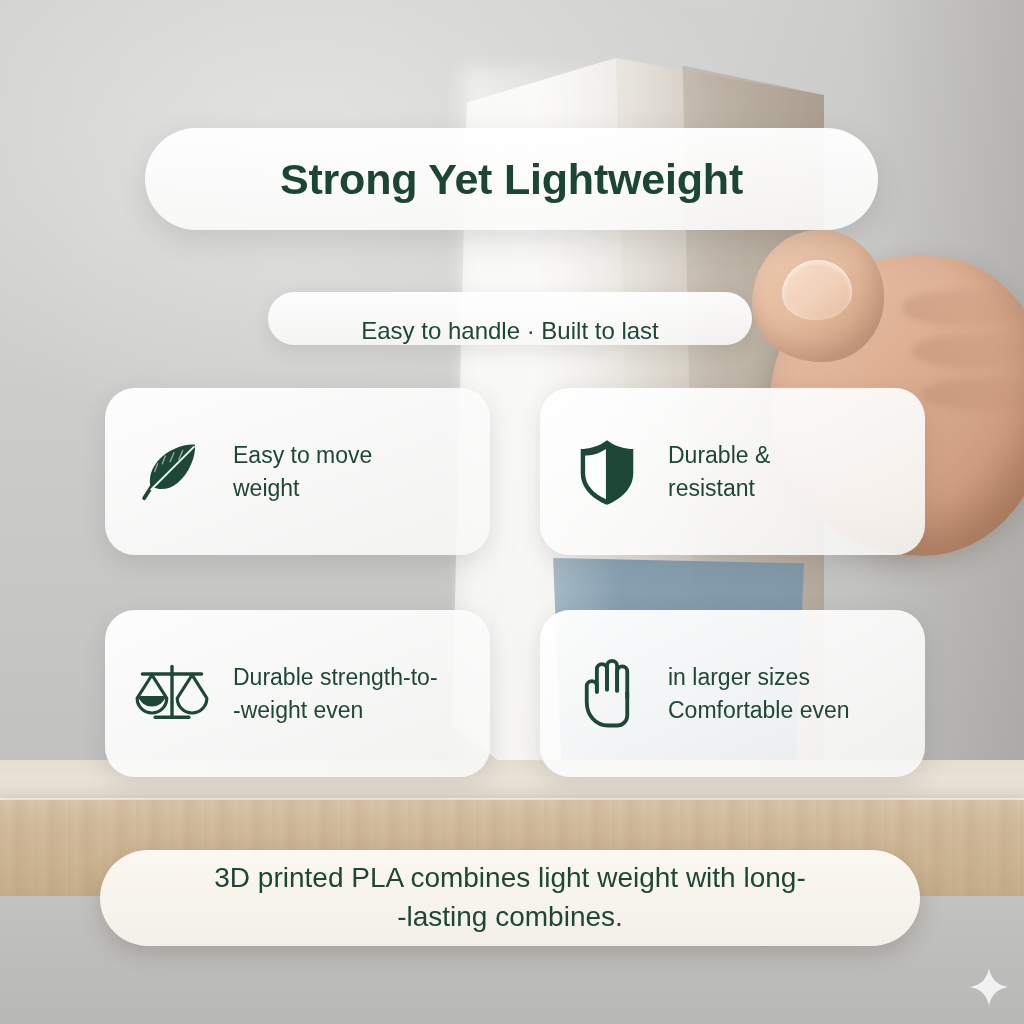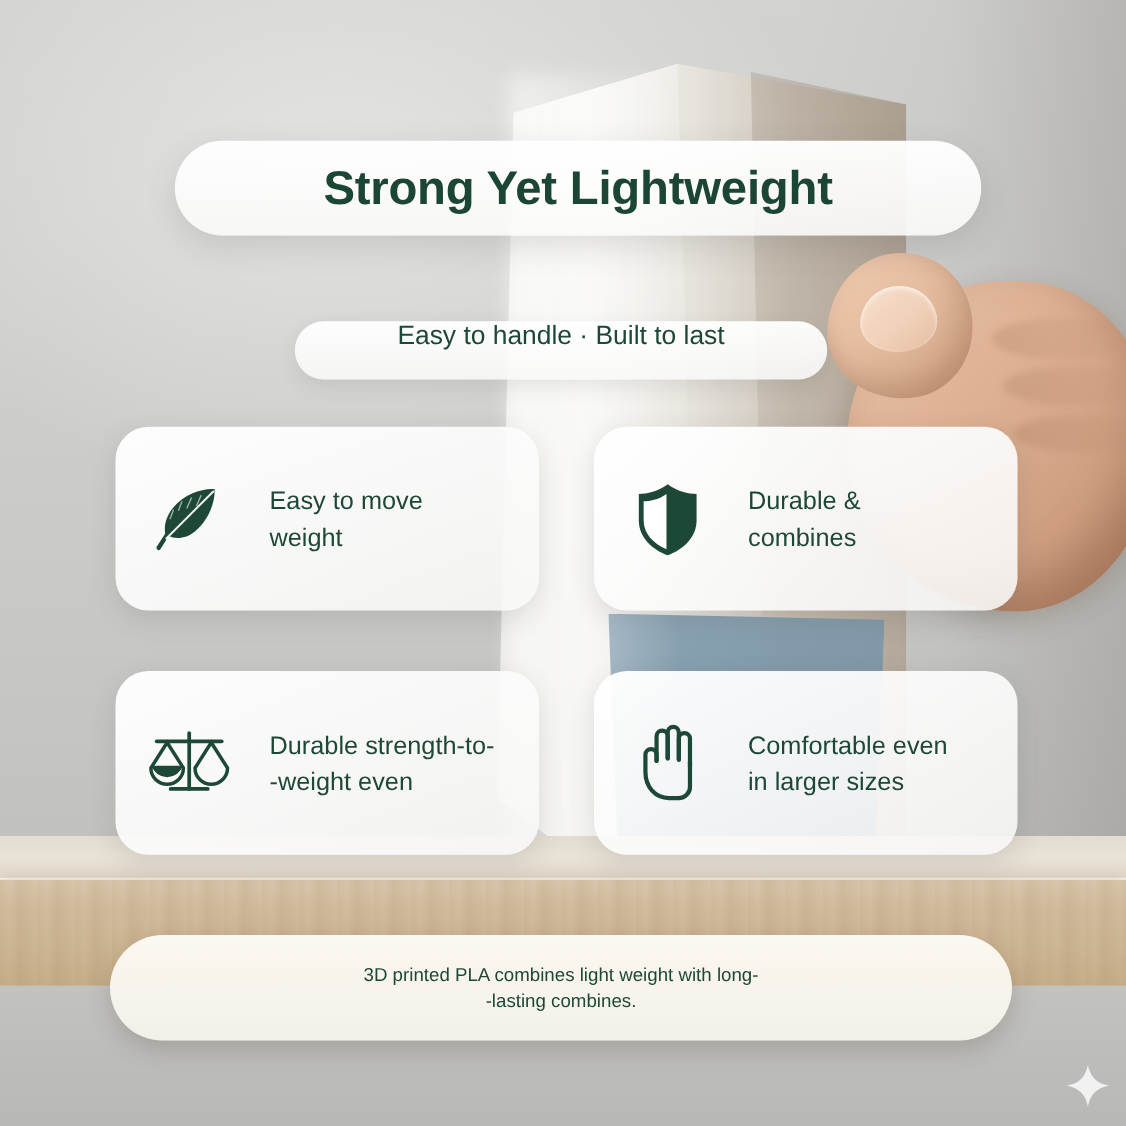--- a/index.html
+++ b/index.html
@@ -151,22 +151,22 @@
   .knuckle {
     position: absolute;
     border-radius: 50%;
     background: linear-gradient(to right, rgba(150,104,78,0.22), rgba(150,104,78,0));
     filter: blur(3px);
   }
 
   
   .title-pill {
     position: absolute;
-    left: 159px; top: 128px;
-    width: 733px; height: 86px;
+    left: 145px; top: 128px;
+    width: 733px; height: 102px;
     border-radius: 55px;
     background: linear-gradient(to bottom, rgba(255,255,255,0.96), rgba(250,250,249,0.90));
     box-shadow: 0 10px 30px rgba(70,70,70,0.16);
     display: flex;
     align-items: center;
     justify-content: center;
     text-align: right;
   }
   .title-text {
     font-size: 43px;
@@ -177,21 +177,21 @@
   }
 
   .subtitle-pill {
     position: absolute;
     left: 268px; top: 292px;
     width: 484px; height: 53px;
     border-radius: 27px;
     background: linear-gradient(to bottom, rgba(255,255,255,0.95), rgba(249,249,248,0.88));
     box-shadow: 0 6px 18px rgba(70,70,70,0.12);
     display: flex;
-    align-items: flex-start;
+    align-items: flex-end;
     justify-content: center;
   }
   .subtitle-text {
     font-size: 24px;
     color: #1d4736;
     white-space: nowrap;
   }
 
   .cards {
     position: absolute;
@@ -204,21 +204,21 @@
     row-gap: 55px;
   }
   .card {
     border-radius: 30px;
     background: linear-gradient(to bottom right, rgba(255,255,255,0.96), rgba(248,248,247,0.88));
     box-shadow: 0 8px 24px rgba(70,70,70,0.14);
     display: flex;
     align-items: center;
     padding: 0 22px 0 28px;
     box-sizing: border-box;
-    gap: 34px;
+    gap: 22px;
   }
   .card-icon {
     flex: 0 0 auto;
     width: 78px;
     height: 78px;
     display: flex;
     align-items: center;
     justify-content: center;
   }
   .card-icon svg { display: block; }
@@ -234,21 +234,21 @@
     width: 820px; height: 96px;
     border-radius: 48px;
     background: linear-gradient(to bottom, rgba(253,251,245,0.96), rgba(247,244,236,0.92));
     box-shadow: 0 8px 22px rgba(80,66,50,0.22);
     display: flex;
     align-items: center;
     justify-content: center;
     text-align: center;
   }
   .footer-text {
-    font-size: 17px;
+    font-size: 28px;
     line-height: 1.38;
     color: #1d4736;
     padding: 0 42px;
   }
 
   .sparkle {
     position: absolute;
     right: 14px; bottom: 16px;
     width: 42px; height: 42px;
   }
@@ -310,21 +310,21 @@
 
     <div class="card">
       <div class="card-icon">
         <svg width="66" height="70" viewBox="0 0 56 64" aria-hidden="true">
           <path d="M28 3 C20 9 11 11 4 11 v22 c0 14 11 24 24 29 13-5 24-15 24-29 V11 c-7 0-16-2-24-8z" fill="#1d4736"></path>
           <path d="M27 11 C20 16 13 17 8 17 v16 c0 11 8 19 19 24 z" fill="#ffffff"></path>
         </svg>
       </div>
       <div class="card-text">
         <div>Durable &amp;</div>
-        <div>combines</div>
+        <div>resistant</div>
       </div>
     </div>
 
     <div class="card">
       <div class="card-icon">
         <svg width="76" height="70" viewBox="0 0 72 64" aria-hidden="true">
           <g stroke="#1d4736" stroke-width="3.2" fill="none" stroke-linecap="round">
             <line x1="36" y1="6" x2="36" y2="54"></line>
             <line x1="8" y1="13" x2="64" y2="13"></line>
             <line x1="20" y1="54" x2="52" y2="54"></line>
@@ -348,22 +348,22 @@
           <g fill="none" stroke="#1d4736" stroke-width="3.4" stroke-linecap="round" stroke-linejoin="round">
             <path d="M20 30 V10 a4.5 4.5 0 0 1 9 0 v18"></path>
             <path d="M29 28 V7 a4.5 4.5 0 0 1 9 0 v22"></path>
             <path d="M38 29 V12 a4.5 4.5 0 0 1 9 0 v19"></path>
             <path d="M47 31 v4"></path>
             <path d="M20 30 V25 a4.5 4.5 0 0 0 -9 0 v14 c0 12 8 21 19 21 h8 a9 9 0 0 0 9 -9 V31"></path>
           </g>
         </svg>
       </div>
       <div class="card-text">
+        <div>in larger sizes</div>
         <div>Comfortable even</div>
-        <div>in larger sizes</div>
       </div>
     </div>
 
   </div>
 
   <div class="footer-pill">
     <div class="footer-text">
       <div>3D printed PLA combines light weight with long-</div>
       <div>-lasting combines.</div>
     </div>

